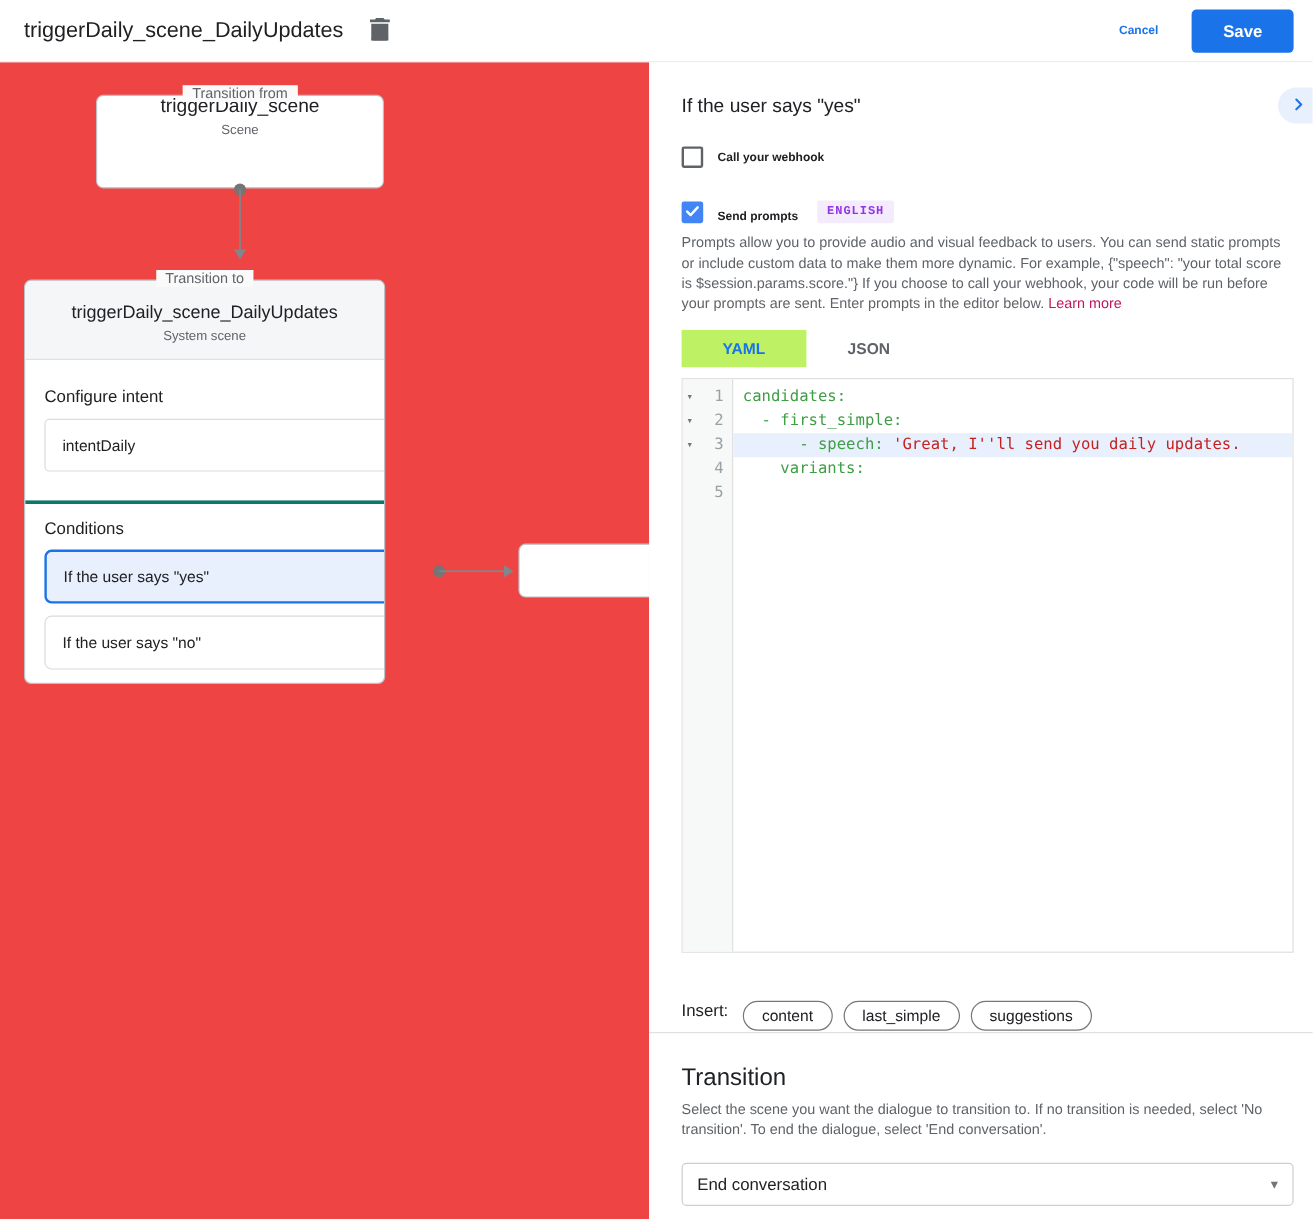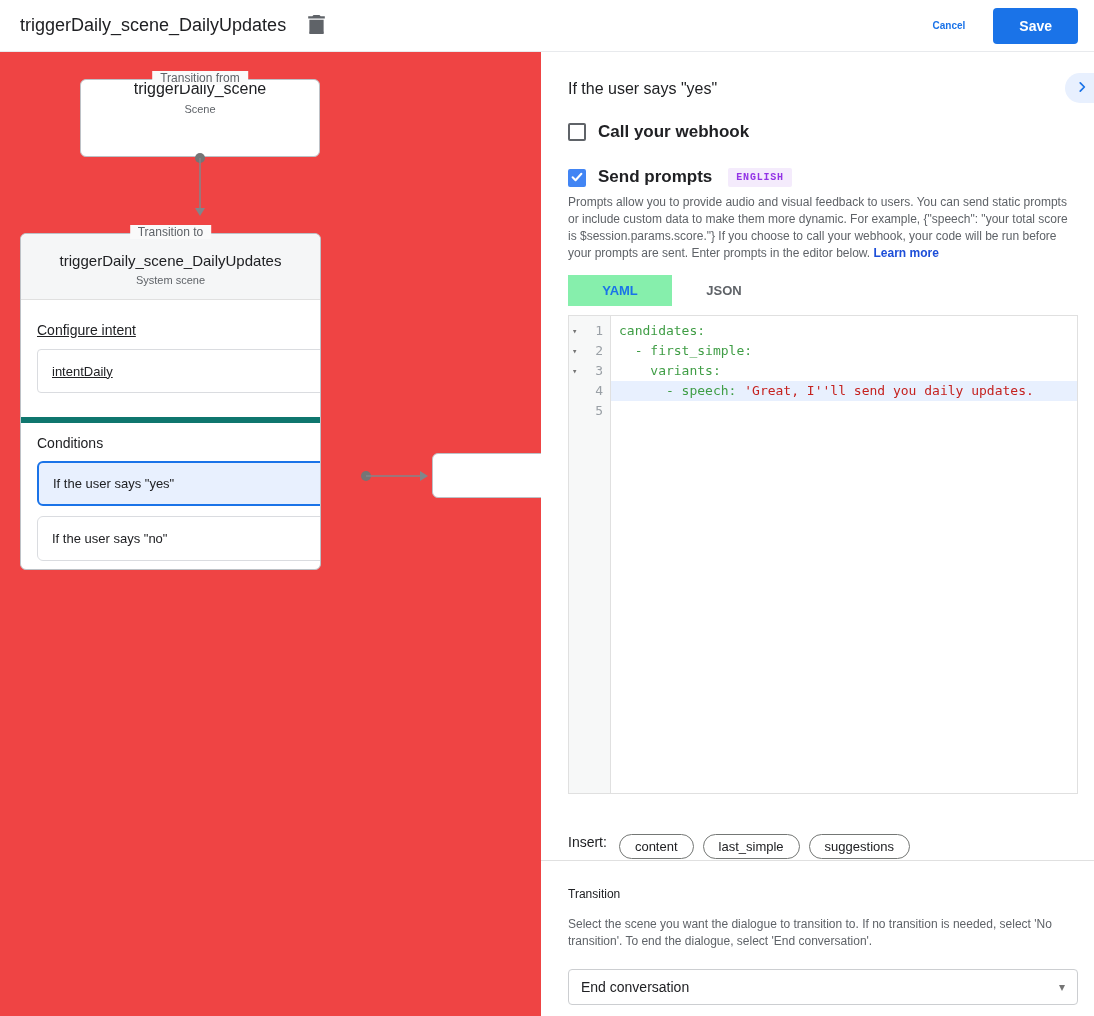--- a/index.html
+++ b/index.html
@@ -23,66 +23,66 @@
   .node-box { position:absolute; border:1px solid #bdc1c6; border-radius:6px; background:#fff; }
   .legend { position:absolute; top:-9px; left:50%; transform:translateX(-50%); background:#fafafa; padding:0 8px; font-size:12px; color:#5f6368; white-space:nowrap; }
   .from-box { left:80px; top:27px; width:240px; height:78px; text-align:center; }
   .from-box .node-title { font-size:16px; color:#202124; }
   .node-subtitle { font-size:11px; color:#5f6368; margin-top:5px; }
 
   .scene-card { left:20px; top:181px; width:301px; height:337px; background:#fff; overflow:visible; }
   .card-inner { width:100%; height:100%; border-radius:6px; overflow:hidden; }
   .card-header { height:66px; background:#f5f6f7; border-bottom:1px solid #e0e0e0; text-align:center; padding-top:18px; }
   .card-header .node-title { font-size:15px; color:#202124; }
-  .card-section1 { padding:22px 16px 24px 16px; border-bottom:6px solid #0f766e;text-decoration:underline; }
+  .card-section1 { padding:22px 16px 24px 16px; border-bottom:3px solid #0f766e; }
   .section-label { font-size:14px; color:#202124; }
   .intent-input { margin-top:11px; width:328px; height:44px; border:1px solid #dadce0; border-radius:4px; background:#fff; display:flex; align-items:center; padding-left:14px; font-size:13px; color:#202124; }
   .card-section2 { padding:12px 16px; }
   .cond-box { width:327px; height:45px; border:1px solid #dadce0; border-radius:6px; background:#fff; display:flex; align-items:center; padding-left:14px; font-size:13px; color:#202124; margin-top:10px; cursor:pointer; }
   .cond-box.selected { border:2px solid #1a73e8; background:#e8f0fe; }
   .cond-box + .cond-box { margin-top:10px; }
   .target-box { left:432px; top:401px; width:125px; height:45px; }
   .diagram-arrows { position:absolute; left:0; top:0; width:541px; height:964px; pointer-events:none; }
 
   
   .rp-heading { position:absolute; left:27px; top:28px; font-size:16px; color:#202124; }
   .collapse-pill { position:absolute; right:0; top:21px; width:29px; height:30px; border-radius:16px 0 0 16px; background:#e8f0fe; border:none; cursor:pointer; display:flex; align-items:center; justify-content:center; padding-left:4px; }
 
   .check-row { position:absolute; left:27px; display:flex; align-items:center; }
   .row-webhook { top:70px; }
   .row-prompts { top:115px;align-items:flex-end; }
   .cbx { width:18px; height:18px; border:2px solid #5f6368; border-radius:2px; background:#fff; flex:none; cursor:pointer; }
   .cbx.checked { background:#4285f4; border-color:#4285f4; display:flex; align-items:center; justify-content:center; }
-  .check-label { margin-left:12px; font-size:17px; font-weight:bold; color:#202124; }
+  .check-label { margin-left:12px; font-size:10px; font-weight:bold; color:#202124; }
   .lang-badge { margin-left:16px; background:#f4ebfc; color:#9334e6; font-size:10px; font-weight:bold; letter-spacing:0.8px; padding:4px 8px; border-radius:2px;font-family:Liberation Mono, monospace; }
 
   .rp-desc { position:absolute; left:27px; top:142px; width:510px; font-size:12px; line-height:17px; color:#5f6368; }
-  .learn-link { color:#1d4ed8; text-decoration:none; cursor:pointer;font-weight:bold; }
+  .learn-link { color:#be185d; text-decoration:none; cursor:pointer; }
 
   .tabs { position:absolute; left:27px; top:223px; display:flex; }
   .tab { width:104px; height:31px; display:flex; align-items:center; justify-content:center; font-size:13px; font-weight:bold; color:#5f6368; cursor:pointer; }
-  .tab.active { background:#86efac; color:#1a73e8; }
+  .tab.active { background:#bef264; color:#1a73e8; }
 
   .editor { position:absolute; left:27px; top:263px; width:510px; height:479px; border:1px solid #e0e0e0; display:flex; background:#fff; font-family:"DejaVu Sans Mono", monospace; font-size:13px; }
   .gutter { width:42px; background:#f7f8f8; border-right:1px solid #e0e0e0; padding-top:5px; flex:none; }
   .gutter-row { height:20px; position:relative; text-align:right; padding-right:7px; color:#9aa0a6; line-height:20px; }
   .fold-icon { position:absolute; left:3px; top:0; font-size:9px; color:#757575; line-height:20px; }
   .code-area { flex:1; padding-top:5px; overflow:hidden; }
   .code-line { height:20px; line-height:20px; white-space:pre; padding-left:8px; }
   .code-line.hl { background:#e8f0fe; }
   .tok-key { color:#3f9d45; }
   .tok-str { color:#c5221f; }
 
   .insert-row { position:absolute; left:27px; top:782px; display:flex; align-items:flex-start; }
   .insert-label { font-size:14px; color:#202124; margin-right:12px; }
   .chip { border:1px solid #747775; border-radius:14px; background:#fff; padding:4px 15px; font-size:13px; color:#202124; margin-right:9px; cursor:pointer; font-family:inherit; }
 
   .rp-divider { position:absolute; left:0; right:0; top:808px; height:1px; background:#e0e0e0; }
 
-  .trans-heading { position:absolute; left:27px; top:835px; font-size:12px; color:#202124; }
+  .trans-heading { position:absolute; left:27px; top:835px; font-size:20px; color:#202124; }
   .trans-desc { position:absolute; left:27px; top:864px; width:510px; font-size:12px; line-height:17px; color:#5f6368; }
   .trans-select { position:absolute; left:27px; top:917px; width:510px; height:36px; border:1px solid #ccced1; border-radius:4px; background:#fff; display:flex; align-items:center; padding:0 12px; font-size:14px; color:#202124; cursor:pointer; }
   .select-caret { margin-left:auto; color:#757575; font-size:12px; }
 </style>
 </head>
 <body>
 
 <div class="topbar">
   <div class="topbar-title">triggerDaily_scene_DailyUpdates</div>
   <button class="trash-btn">
@@ -179,22 +179,22 @@
       <div class="gutter">
         <div class="gutter-row"><span class="fold-icon">▾</span><span>1</span></div>
         <div class="gutter-row"><span class="fold-icon">▾</span><span>2</span></div>
         <div class="gutter-row"><span class="fold-icon">▾</span><span>3</span></div>
         <div class="gutter-row"><span>4</span></div>
         <div class="gutter-row"><span>5</span></div>
       </div>
       <div class="code-area">
         <div class="code-line"><span class="tok-key">candidates:</span></div>
         <div class="code-line"><span class="tok-key">  - first_simple:</span></div>
+        <div class="code-line hl"><span class="tok-key">      - speech: </span><span class="tok-str">'Great, I''ll send you daily updates.</span></div>
         <div class="code-line"><span class="tok-key">    variants:</span></div>
-        <div class="code-line hl"><span class="tok-key">      - speech: </span><span class="tok-str">'Great, I''ll send you daily updates.</span></div>
         <div class="code-line"><span></span></div>
       </div>
     </div>
 
     <div class="insert-row">
       <span class="insert-label">Insert:</span>
       <button class="chip">content</button>
       <button class="chip">last_simple</button>
       <button class="chip">suggestions</button>
     </div>

